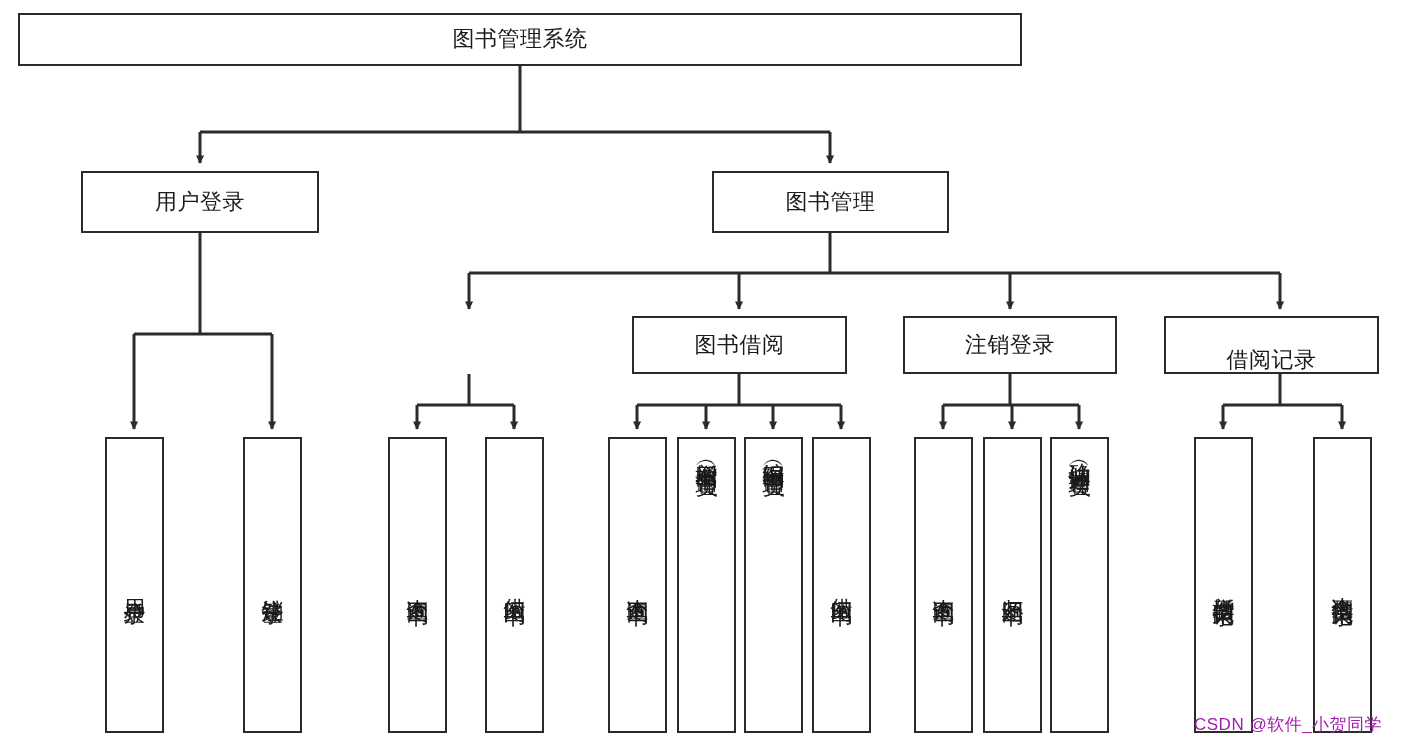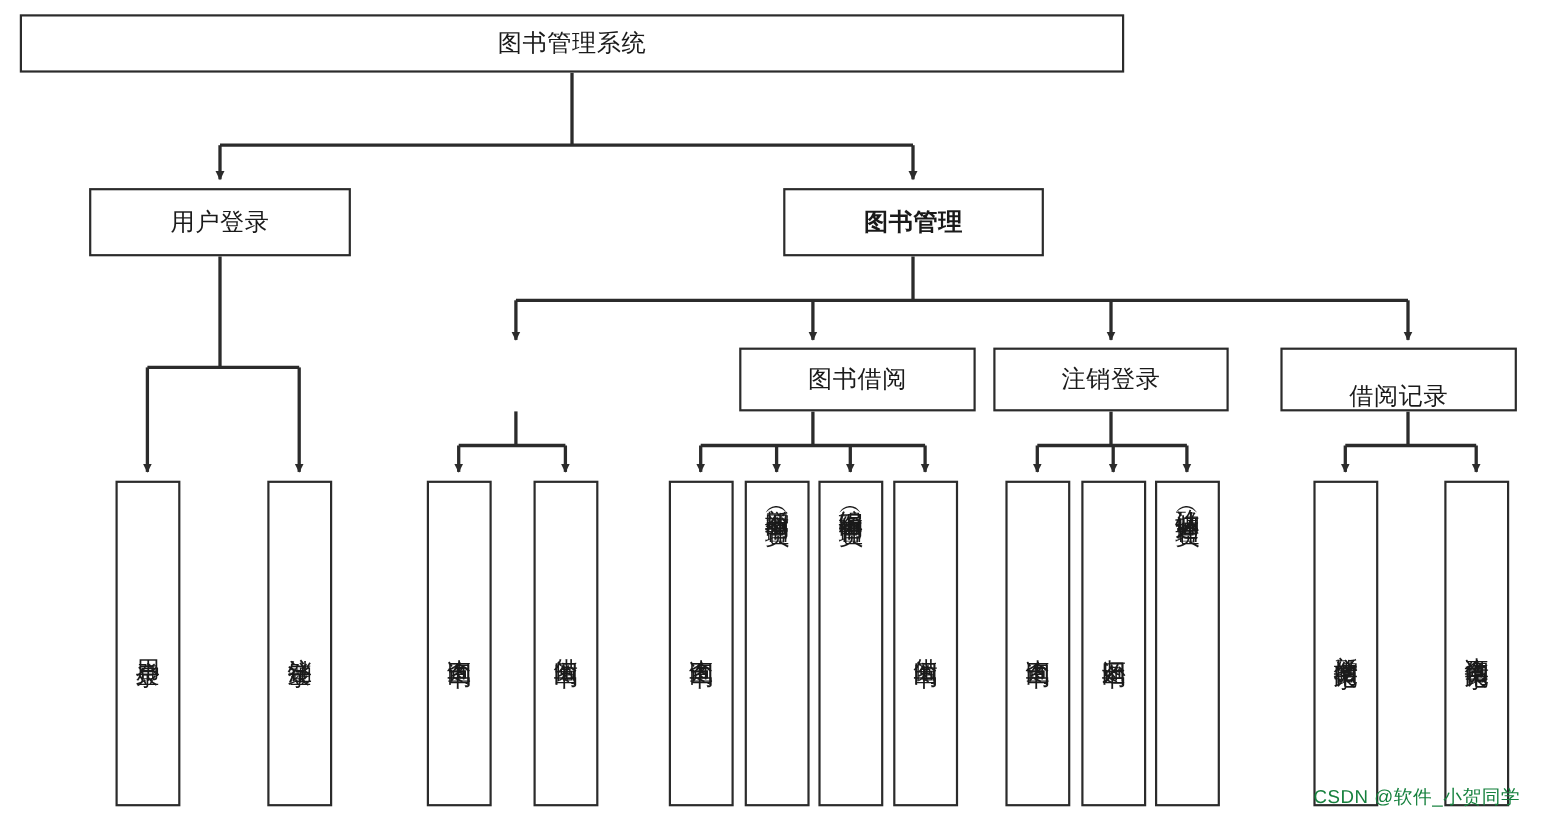--- a/index.html
+++ b/index.html
@@ -63,21 +63,21 @@
   }
   .node-box.vertical.topalign {
     align-items: flex-start;
   }
   .node-box.vertical.topalign .node-label-v {
     margin-top: 6px;
   }
   .watermark {
     position: absolute;
     font-size: 17px;
-    color: #15803d;
+    color: #a21caf;
     white-space: nowrap;
     letter-spacing: 0.5px;
   }
 </style>
 </head>
 <body>
 
 <div id="diagram-root">
 
   <svg id="tree-svg" viewBox="0 0 1405 747" xmlns="http://www.w3.org/2000/svg">
@@ -146,25 +146,25 @@
     </g>
   </svg>
 
   <div class="node-box" id="node-root" style="left: 18px; top: 13px; width: 1004px; height: 53px;">
     <span class="node-label-h">图书管理系统</span>
   </div>
 
   <div class="node-box" id="node-l2-0" style="left: 81px; top: 171px; width: 238px; height: 62px;">
     <span class="node-label-h">用户登录</span>
   </div>
-  <div class="node-box" id="node-l2-1" style="left: 712px; top: 171px; width: 237px; height: 62px; font-weight: bold;">
+  <div class="node-box" id="node-l2-1" style="left: 712px; top: 171px; width: 237px; height: 62px;">
     <span class="node-label-h">图书管理</span>
   </div>
 
-  <div class="node-box" id="node-l3-1" style="left: 632px; top: 316px; width: 215px; height: 58px; margin-left: 40px;">
+  <div class="node-box" id="node-l3-1" style="left: 632px; top: 316px; width: 215px; height: 58px;">
     <span class="node-label-h">图书借阅</span>
   </div>
   <div class="node-box" id="node-l3-2" style="left: 903px; top: 316px; width: 214px; height: 58px;">
     <span class="node-label-h">注销登录</span>
   </div>
   <div class="node-box" id="node-l3-3" style="left: 1164px; top: 316px; width: 215px; height: 58px; align-items: flex-end;">
     <span class="node-label-h">借阅记录</span>
   </div>
 
   <div class="node-box vertical centered" id="node-leaf-0" style="left: 105px; top: 437px; width: 59px; height: 296px;">

